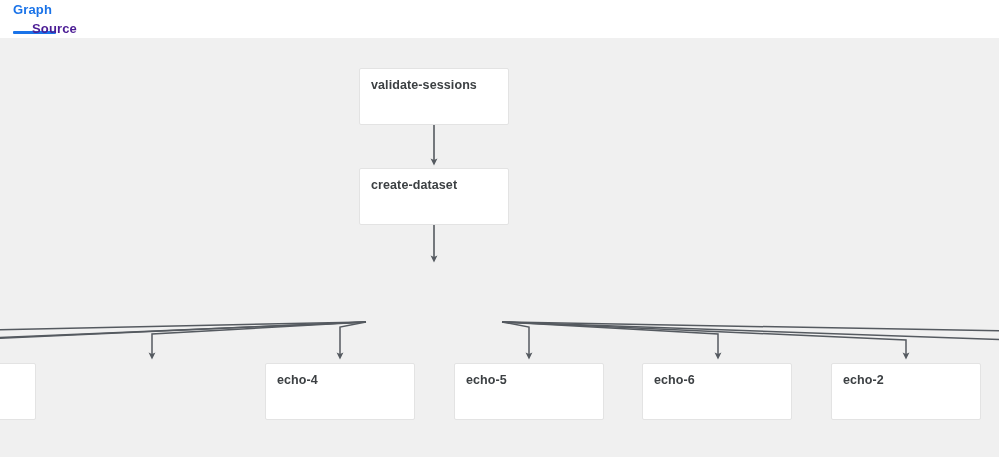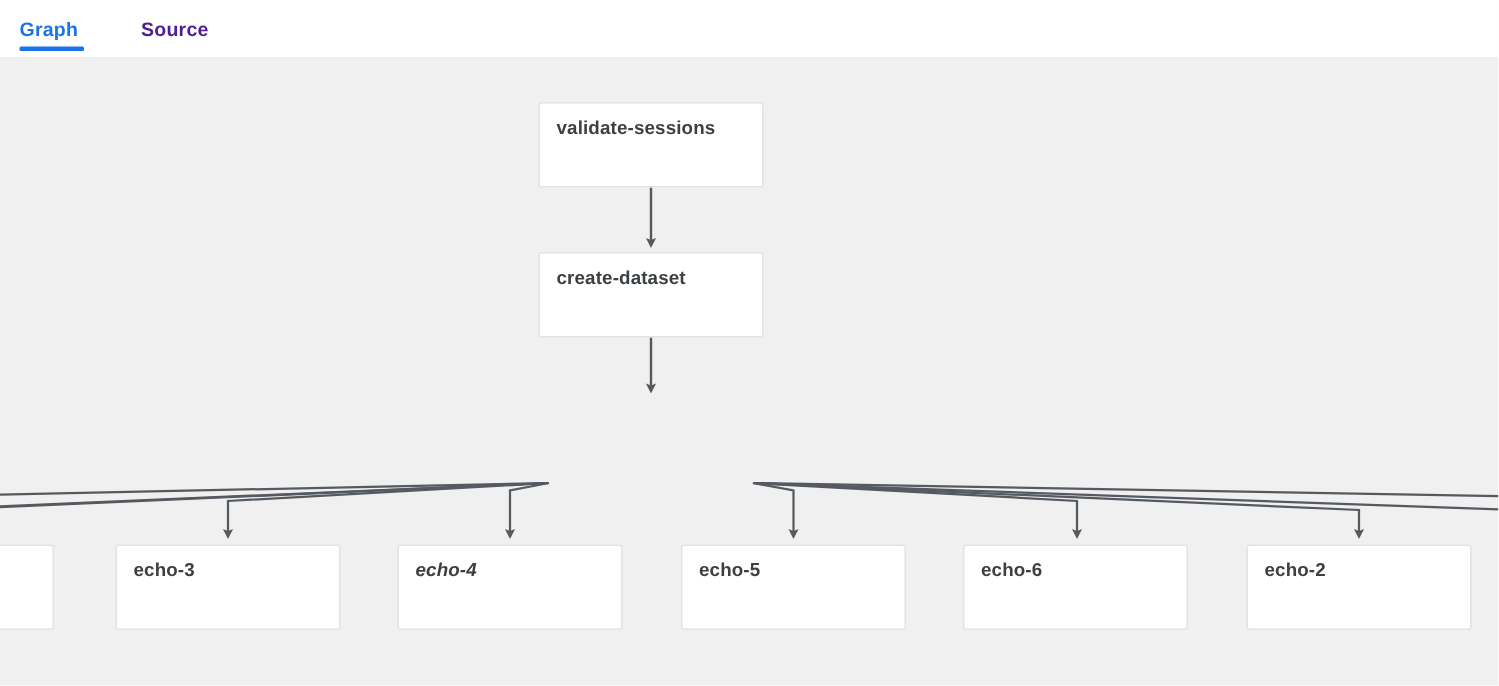--- a/index.html
+++ b/index.html
@@ -27,20 +27,21 @@
   .tabbar {
     position: absolute;
     left: 0;
     top: 0;
     width: 999px;
     height: 38px;
     background: #ffffff;
     display: flex;
     align-items: flex-start;
     box-sizing: border-box;
+    flex-direction: column;
   }
   .tab {
     position: relative;
     height: 38px;
     display: flex;
     align-items: center;
     justify-content: center;
     font-size: 13px;
     font-weight: bold;
     letter-spacing: 0.15px;
@@ -167,25 +168,22 @@
 
     <div class="node" style="left:359px; top:30px;">
       <span class="node-label">validate-sessions</span>
     </div>
 
 
     <div class="node" style="left:-114px; top:325px;">
       <span class="node-label"></span>
     </div>
 
-    <div class="node" style="left:77px; top:325px;">
-      <span class="node-label">echo-3</span>
-    </div>
 
-    <div class="node" style="left:265px; top:325px;font-style:italic;">
+    <div class="node" style="left:265px; top:325px;">
       <span class="node-label">echo-4</span>
     </div>
 
     <div class="node" style="left:454px; top:325px;">
       <span class="node-label">echo-5</span>
     </div>
 
     <div class="node" style="left:642px; top:325px;">
       <span class="node-label">echo-6</span>
     </div>

